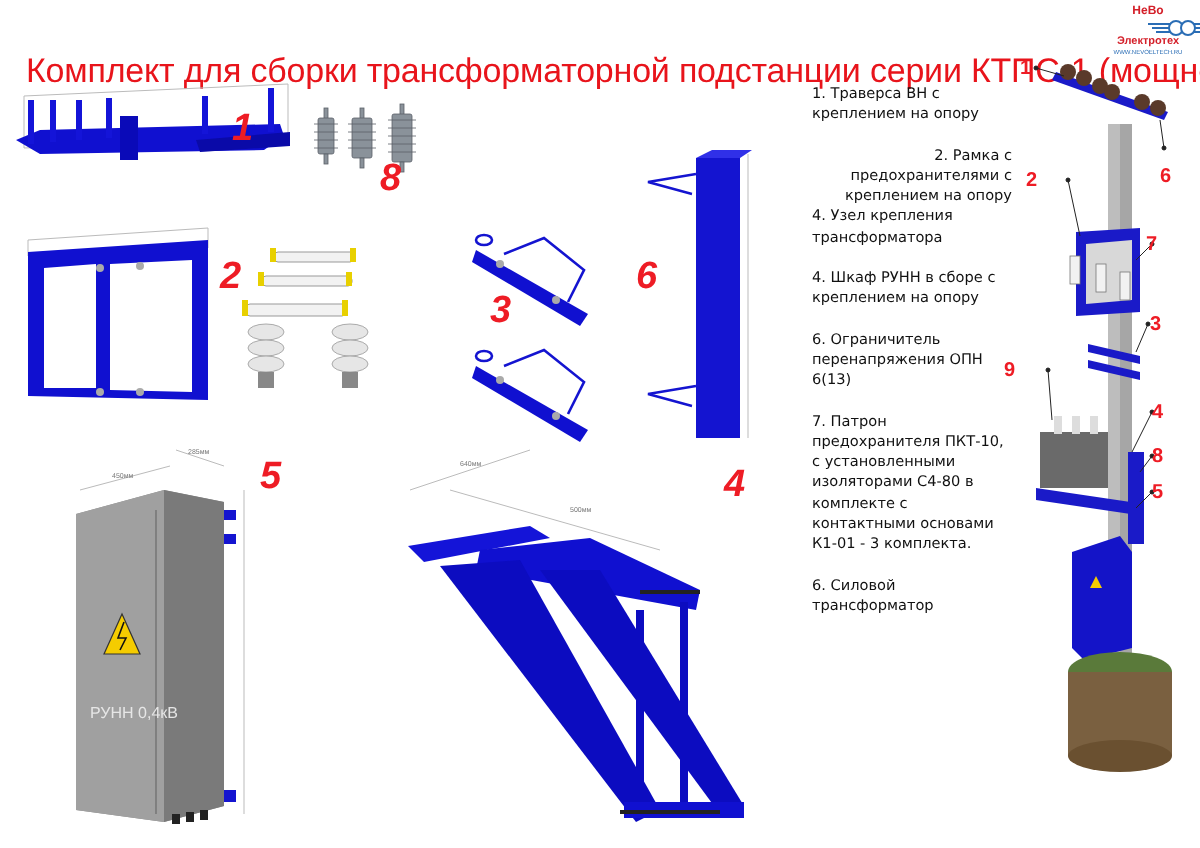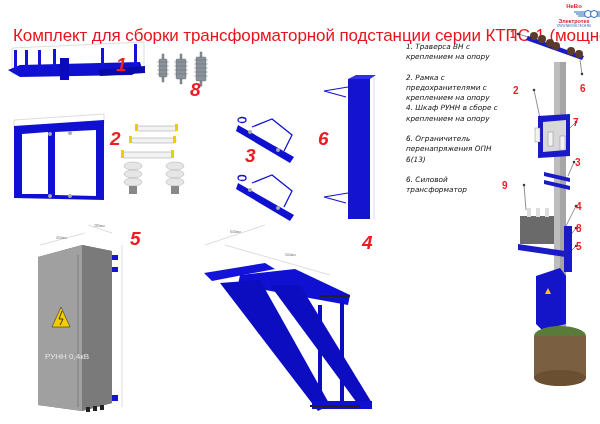--- a/index.html
+++ b/index.html
@@ -4,23 +4,23 @@
 <style>
   * { box-sizing: border-box; margin: 0; padding: 0; }
   html, body { width: 600px; height: 424px; background: #ffffff; overflow: hidden; }
   body { position: relative; font-family: "Liberation Sans", sans-serif; }
   .title { position: absolute; left: 13px; top: 26px; font-size: 17px; color: #e8141b; white-space: nowrap; letter-spacing: -0.1px; }
   .logo { position: absolute; left: 548px; top: 3px; width: 52px; height: 26px; text-align: center; }
   .logo .l1 { font-size: 6px; font-weight: bold; color: #d4202a; line-height: 6px; }
   .logo .l2 { height: 8px; position: relative; margin: 1px auto 0; width: 34px; }
   .logo .l3 { font-size: 5.5px; font-weight: bold; color: #d4202a; line-height: 6px; }
   .logo .l4 { font-size: 3px; color: #2a6db5; line-height: 4px; }
-  .legend { position: absolute; left: 406px; top: 42px; width: 100px; font-family: "DejaVu Sans", sans-serif; font-size: 7.3px; line-height: 10.3px; color: #111; font-style: italic; }
+  .legend { position: absolute; left: 406px; top: 42px; width: 100px; font-family: "DejaVu Sans", sans-serif; font-size: 7.3px; line-height: 10.3px; color: #111; }
   .legend p { margin-bottom: 10px; }
-  .legend p.tight { margin-bottom: 0; }
+  .legend p.tight { margin-bottom: 0; text-align: right; }
   .num { position: absolute; color: #ee1c25; font-weight: bold; font-style: italic; font-family: "Liberation Sans", sans-serif; }
   .num.big { font-size: 19px; }
   .num.small { font-size: 10px; font-style: normal; }
   svg { position: absolute; overflow: visible; }
   .dim { stroke: #bbb; stroke-width: 0.5; fill: none; }
   .dimtext { font-size: 3.5px; fill: #777; font-family: "Liberation Sans", sans-serif; }
 </style>
 </head>
 <body>
 
@@ -190,22 +190,24 @@
   <g fill="#222">
       <rect x="120" y="70" width="30" height="2"></rect>
       <rect x="110" y="180" width="50" height="2"></rect>
     </g>
 </svg>
 <div class="num big" style="left:362px;top:232px">4</div>
 
 <div class="legend">
   <p>1. Траверса ВН с креплением на опору</p>
   <p class="tight">2. Рамка с предохранителями с креплением на опору</p>
+  <p>4. Узел крепления трансформатора</p>
   <p>4. Шкаф РУНН в сборе с креплением на опору</p>
   <p>6. Ограничитель перенапряжения ОПН 6(13)</p>
+  <p>7. Патрон предохранителя ПКТ-10, с установленными изоляторами С4-80 в комплекте с контактными основами К1-01 - 3 комплекта.</p>
   <p>6. Силовой трансформатор</p>
 </div>
 
 <svg style="left:500px;top:30px" width="100" height="370" viewBox="0 0 100 370">
 
   <polygon points="54,32 66,32 66,328 54,328" fill="#bdbdbd"></polygon>
   <polygon points="60,32 66,32 66,328 60,328" fill="#a6a6a6"></polygon>
 
   <polygon points="28,6 84,26 82,30 26,10" fill="#1a1ac8"></polygon>
   <g fill="#5a3a2a">

